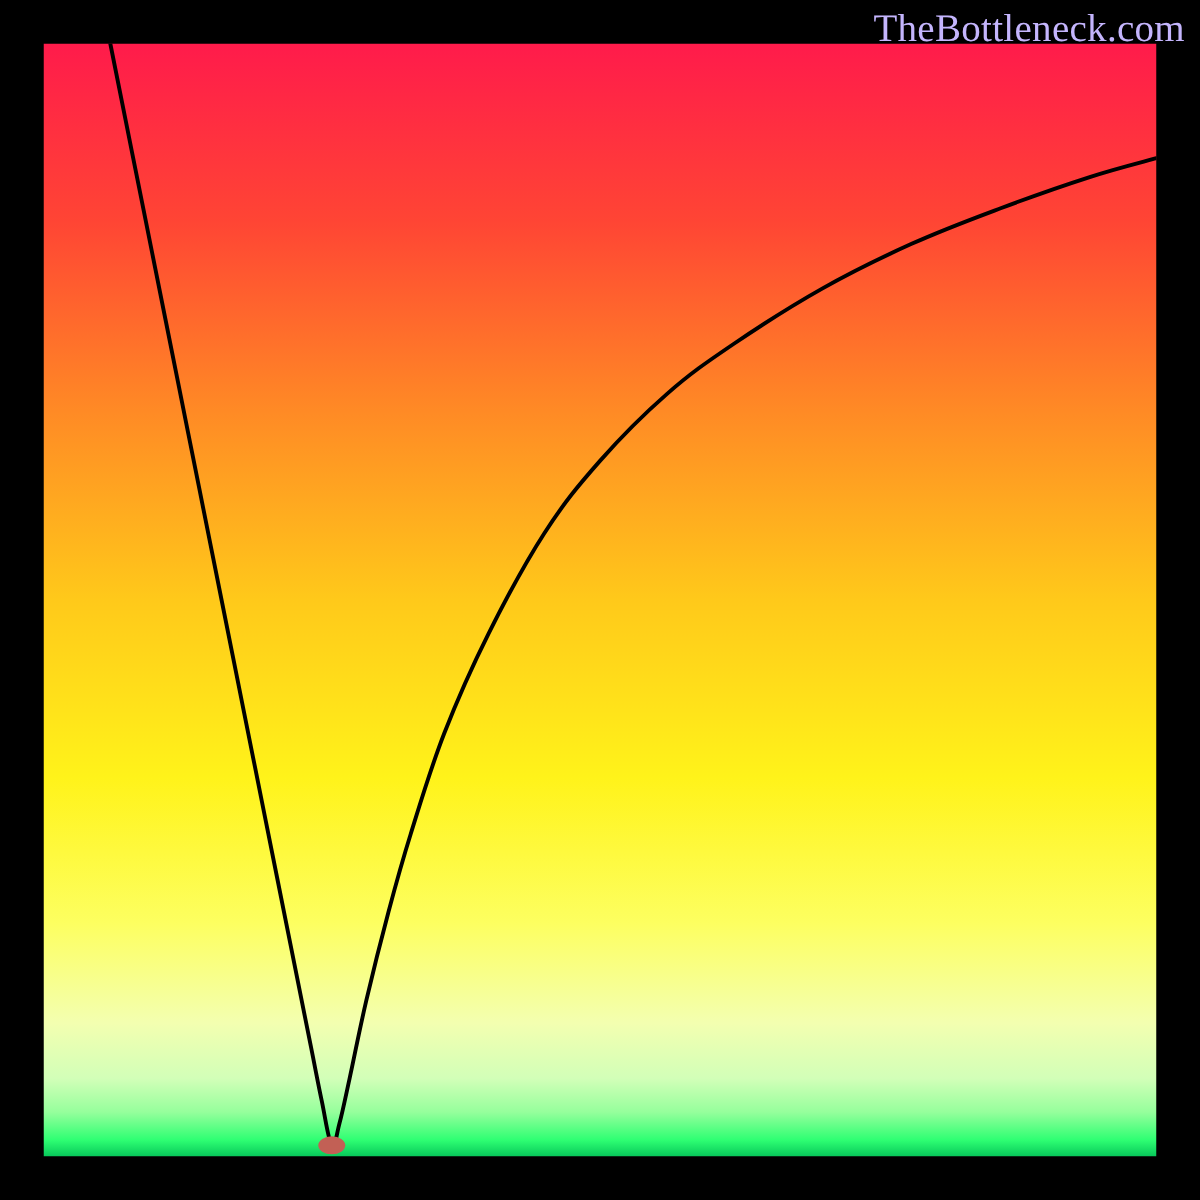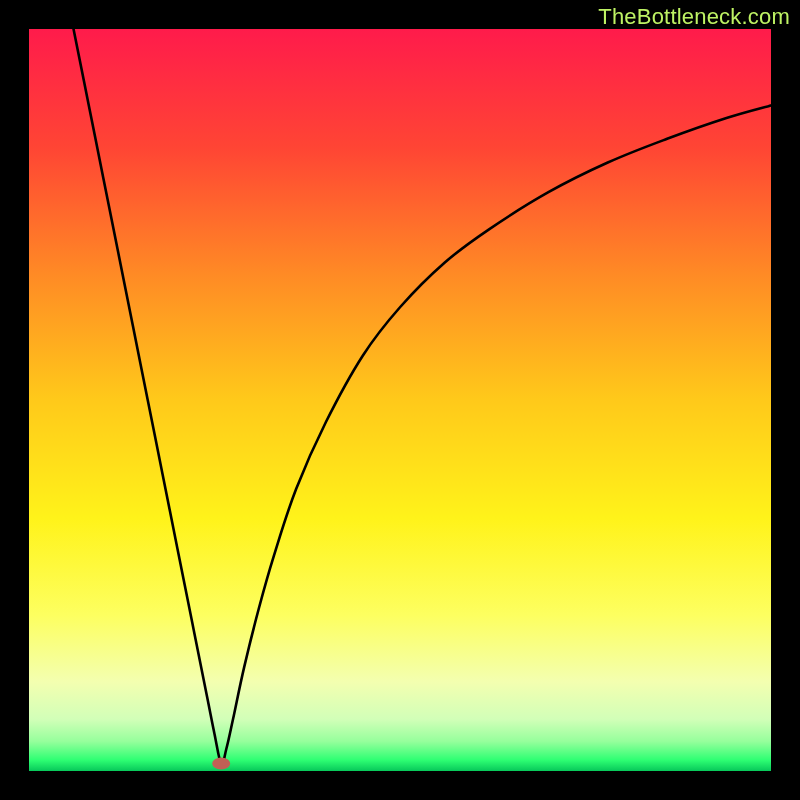--- a/index.html
+++ b/index.html
@@ -14,26 +14,27 @@
   .frame {
     position: relative;
     width: 800px;
     height: 800px;
     background: #000;
   }
   .watermark {
     position: absolute;
     top: 4px;
     right: 10px;
-    color: #bef264;
-    font-size: 22px;
+    color: #c4b5fd;
+    font-size: 26px;
     font-weight: 500;
     letter-spacing: 0.2px;
     z-index: 30;
     user-select: none;
+    font-family: Liberation Serif, serif;
   }
   svg.plot {
     position: absolute;
     left: 29px;
     top: 29px;
     width: 742px;
     height: 742px;
     display: block;
   }
 </style>

